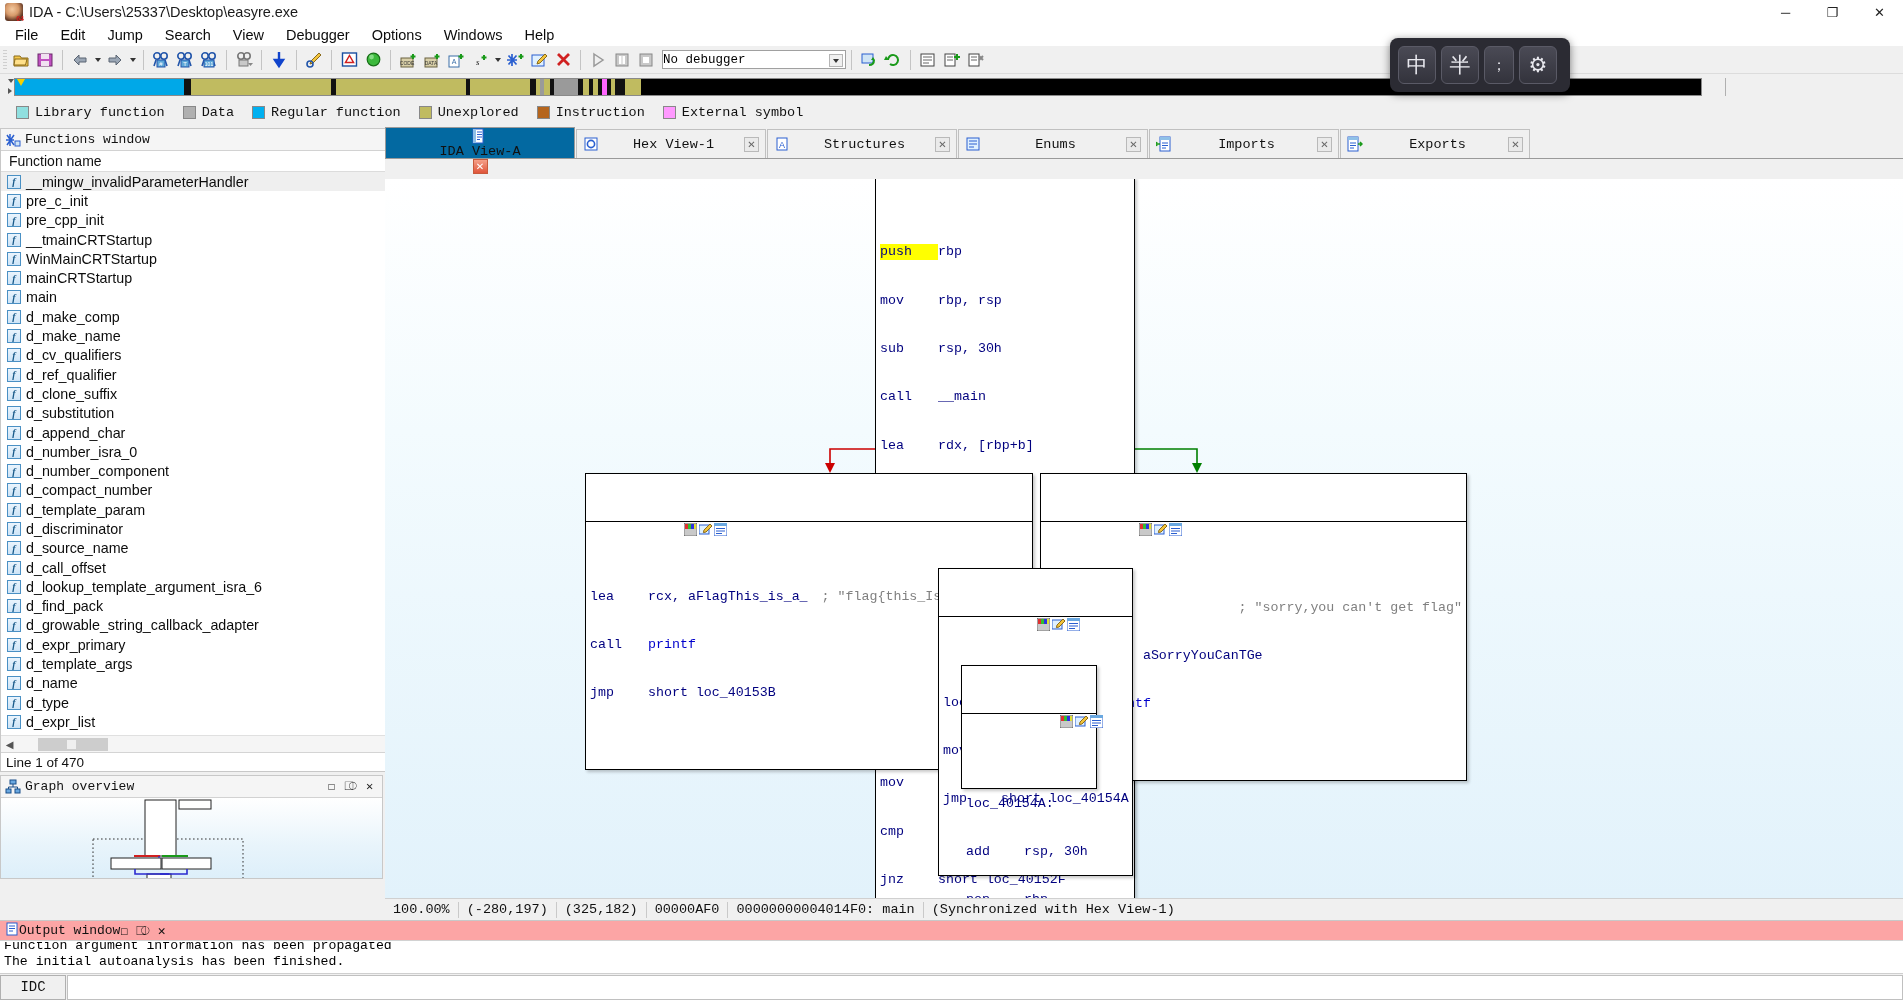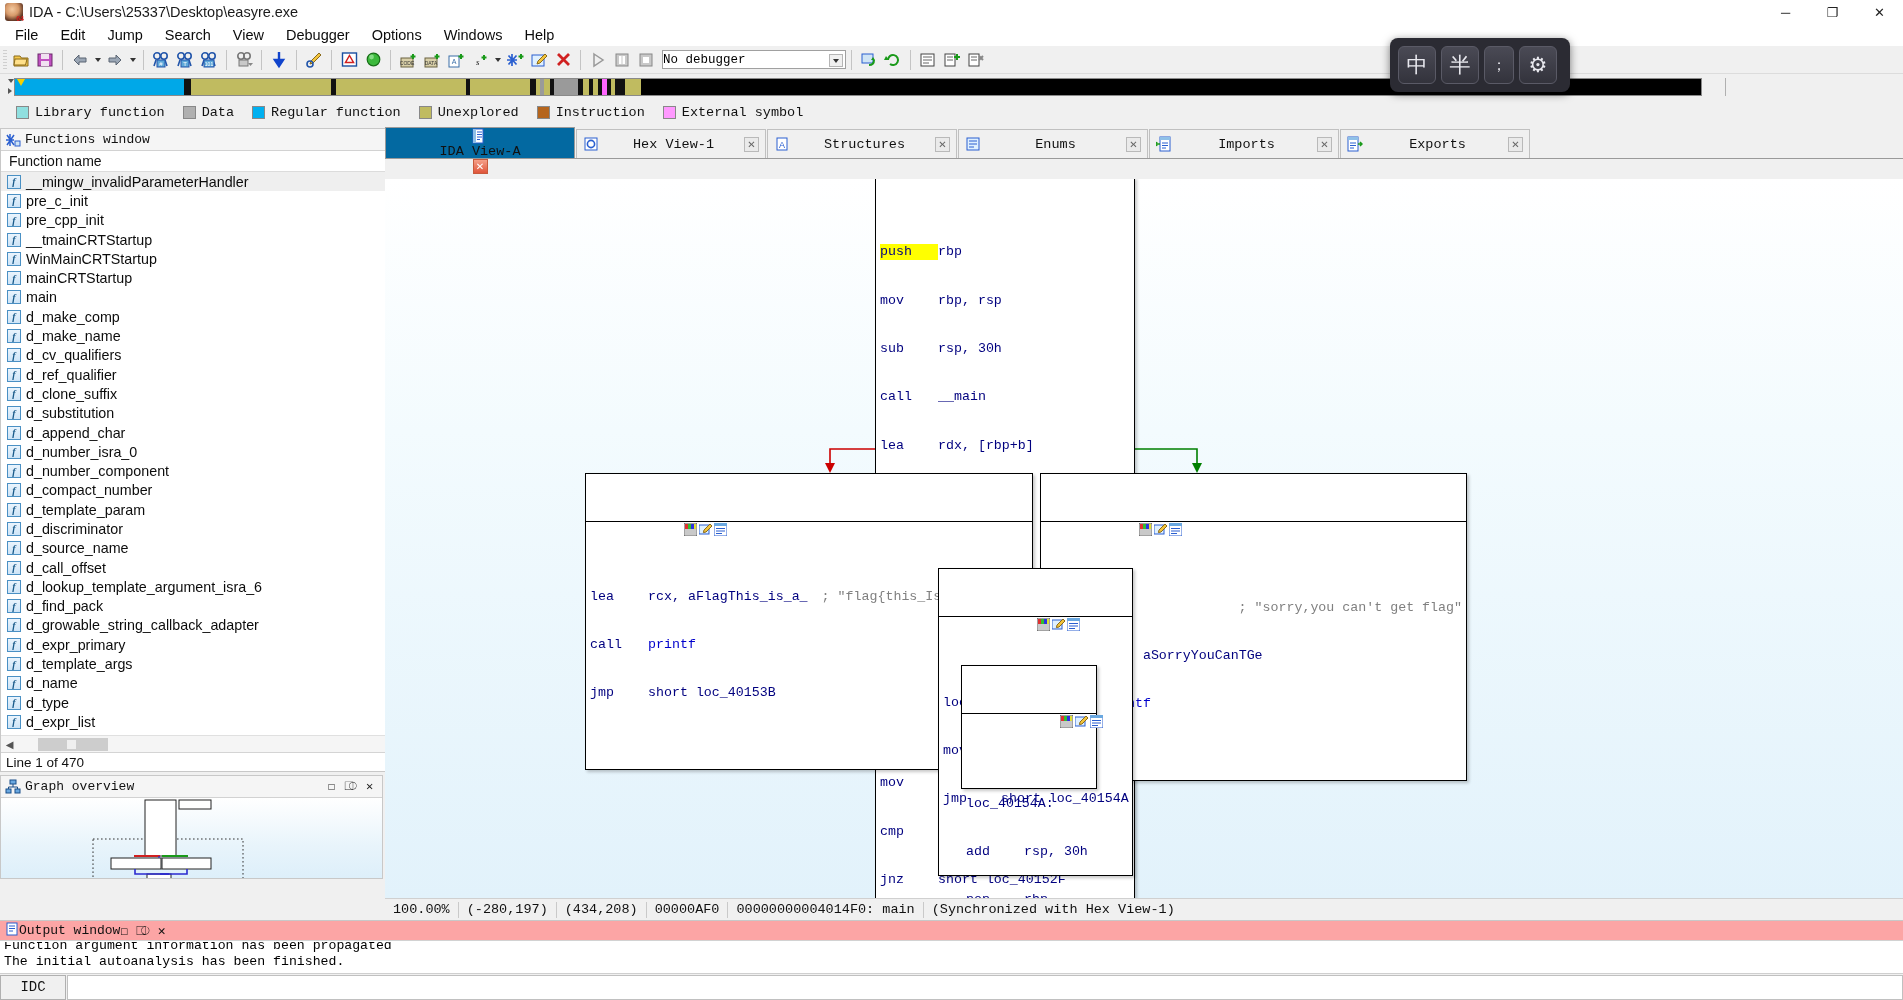--- a/index.html
+++ b/index.html
@@ -988,21 +988,21 @@
           
           
         </div>
       </div>
 
     </div>
 
     <div class="graph-status">
       <span class="gs-cell">100.00%</span>
       <span class="gs-cell">(-280,197)</span>
-      <span class="gs-cell">(434,208)</span>
+      <span class="gs-cell">(325,182)</span>
       <span class="gs-cell">00000AF0</span>
       <span class="gs-cell">00000000004014F0: main</span>
       <span class="gs-cell">(Synchronized with Hex View-1)</span>
     </div>
   </div>
 
   <div class="outwin">
     <div class="out-title">
       <span class="pt-icon">
         <svg width="14" height="14" viewBox="0 0 14 14">

